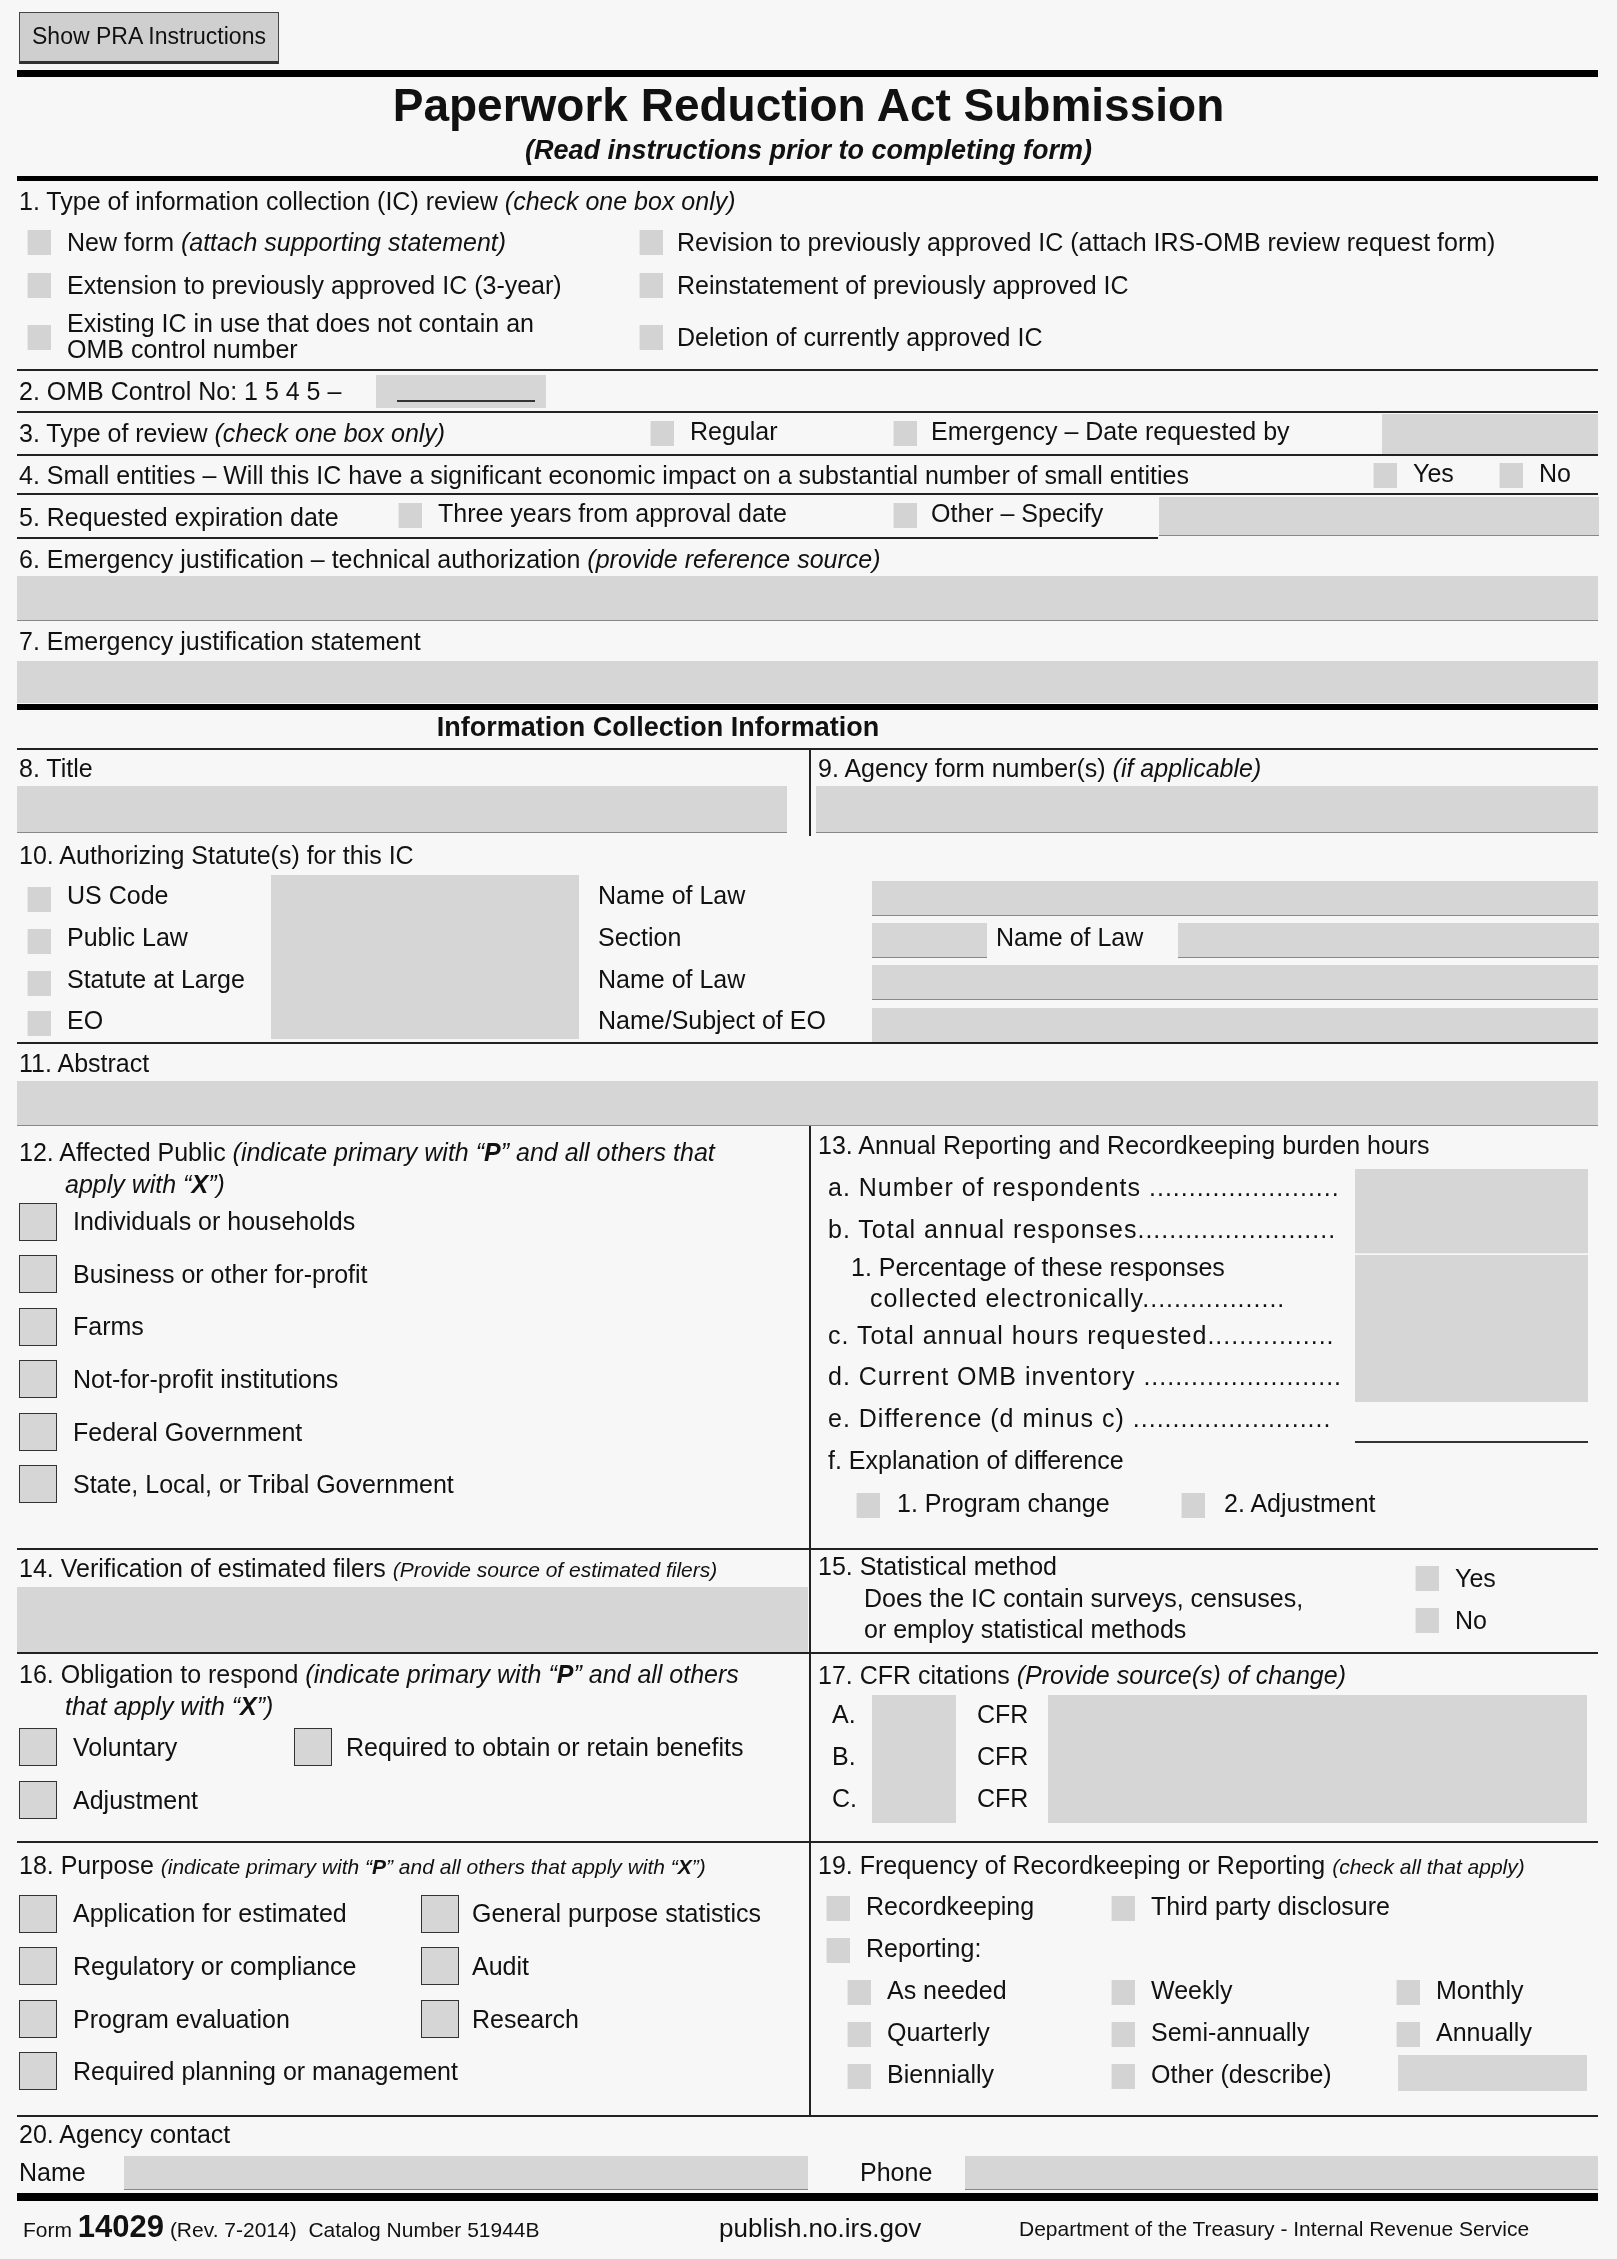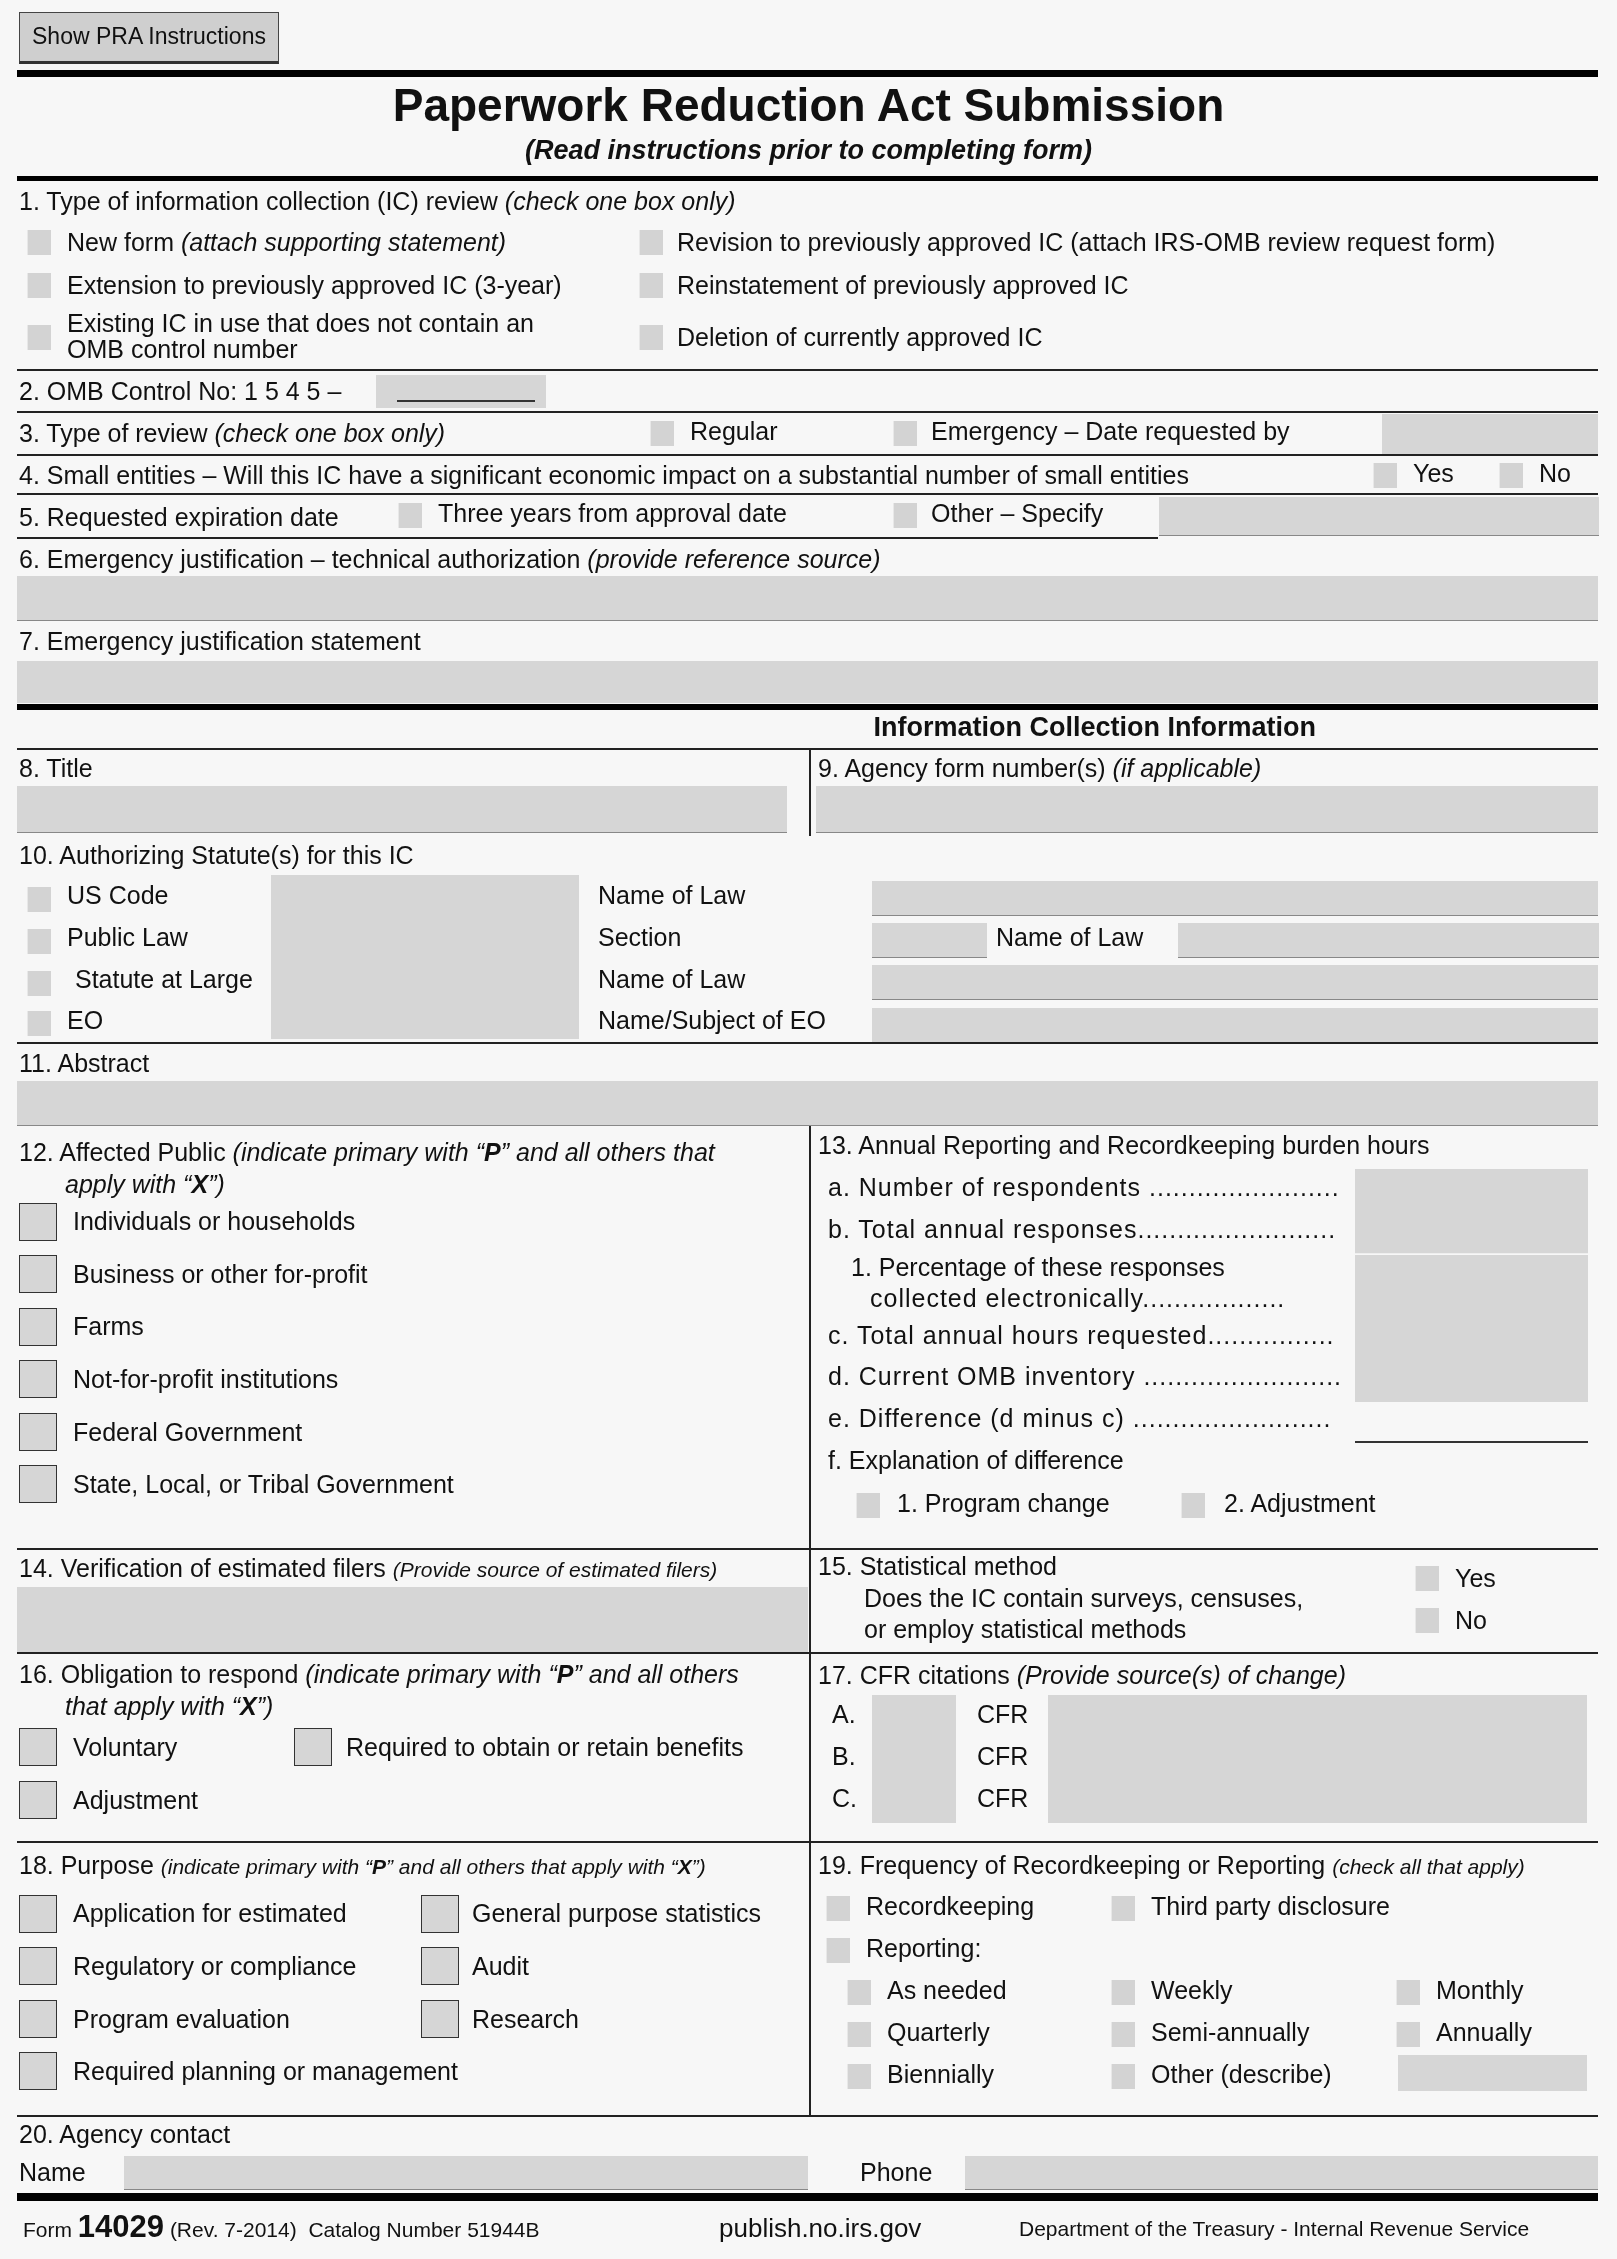--- a/index.html
+++ b/index.html
@@ -11,21 +11,21 @@
   .hr{position:absolute;left:17px;width:1581px;height:1.9px;background:#222;}
   .hr.thick{height:6.7px;background:#000;}
   .vr{position:absolute;width:1.9px;background:#222;}
   .fld{position:absolute;background:#d6d6d6;border-bottom:1.9px solid #888;}
   .cb{position:absolute;width:23px;height:25px;background:#d3d3d3;border-left:1.9px solid #e8e8e8;}
   .bx{position:absolute;width:38px;height:38px;background:#d6d6d6;border:1.9px solid #333;box-sizing:border-box;}
   .btn{position:absolute;left:19px;top:11.5px;width:260px;height:52px;background:#cfcfcf;border:1.9px solid #444;
        border-bottom:3.8px solid #333;box-sizing:border-box;font-size:23px;line-height:46px;text-align:center;cursor:pointer;}
   .title{position:absolute;left:0;width:1617px;text-align:center;font-weight:bold;font-size:46px;top:78px;line-height:54px;}
   .subtitle{position:absolute;left:0;width:1617px;text-align:center;font-weight:bold;font-style:italic;font-size:27px;top:134px;line-height:32.5px;}
-  .sect{position:absolute;left:0;width:1316px;text-align:right;font-weight:bold;font-size:27px;top:711px;line-height:32.5px;}
+  .sect{position:absolute;left:0;width:1316px;text-align:center;font-weight:bold;font-size:27px;top:711px;line-height:32.5px;}
   .dots{letter-spacing:1px;}
   .small{font-size:21px;}
 </style>
 </head>
 <body>
 
 <div class="btn">Show PRA Instructions</div>
 
 <div class="hr thick" style="top:70px;"></div>
 <div class="title">Paperwork Reduction Act Submission</div>
@@ -91,21 +91,21 @@
 <div class="fld" style="left:17px;top:786px;width:770px;height:46px;"></div>
 <div class="t" style="left:818px;top:754px;"><span>9. Agency form number(s) </span><i>(if applicable)</i></div>
 <div class="fld" style="left:816px;top:786px;width:782px;height:46px;"></div>
 
 <div class="t" style="left:19px;top:841px;">10. Authorizing Statute(s) for this IC</div>
 <div class="cb" style="left:27px;top:887px;"></div>
 <div class="t" style="left:67px;top:881px;">US Code</div>
 <div class="cb" style="left:27px;top:929px;"></div>
 <div class="t" style="left:67px;top:923px;">Public Law</div>
 <div class="cb" style="left:27px;top:971px;"></div>
-<div class="t" style="left:75px;top:965px;">Statute at Large</div>
+<div class="t" style="left:67px;top:965px;">Statute at Large</div>
 <div class="cb" style="left:27px;top:1011px;"></div>
 <div class="t" style="left:67px;top:1006px;">EO</div>
 <div class="fld" style="left:271px;top:875px;width:308px;height:164px;border-bottom:none;"></div>
 <div class="t" style="left:598px;top:881px;">Name of Law</div>
 <div class="fld" style="left:872px;top:881px;width:726px;height:34px;"></div>
 <div class="t" style="left:598px;top:923px;">Section</div>
 <div class="fld" style="left:872px;top:923px;width:115px;height:34px;"></div>
 <div class="t" style="left:996px;top:923px;">Name of Law</div>
 <div class="fld" style="left:1178px;top:923px;width:421px;height:34px;"></div>
 <div class="t" style="left:598px;top:965px;">Name of Law</div>

